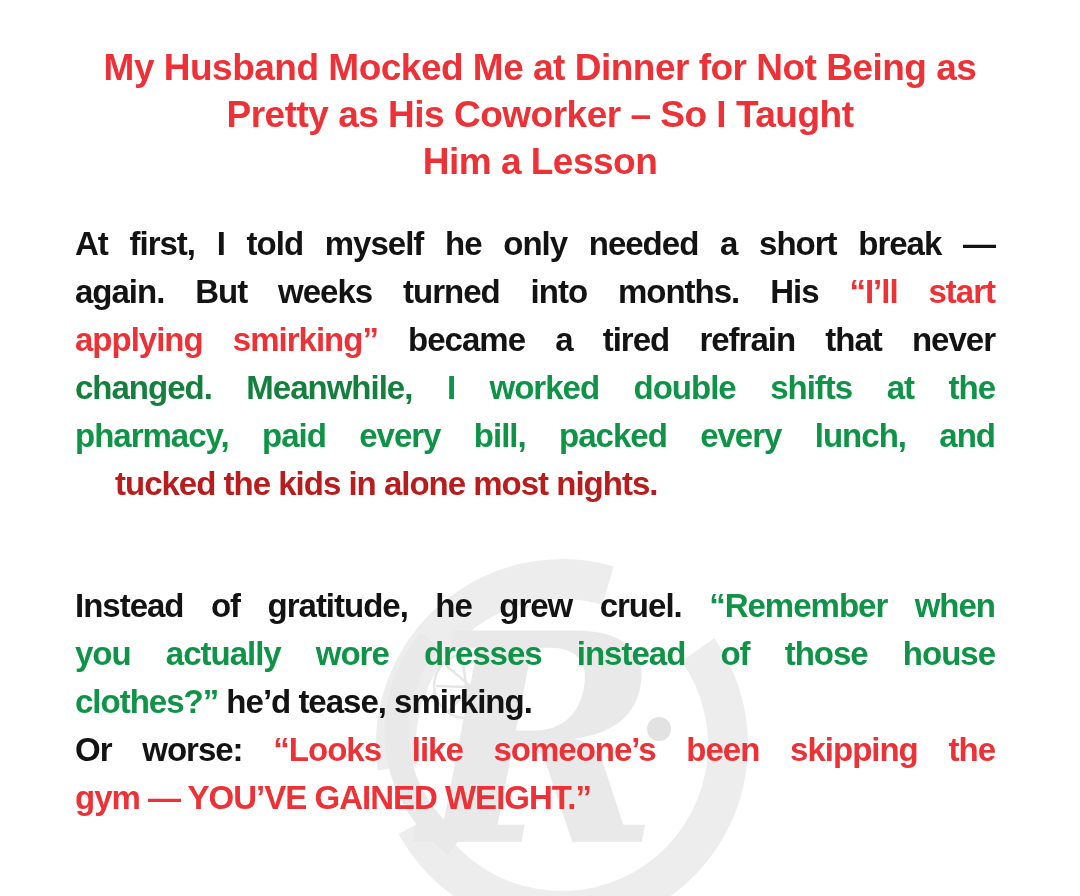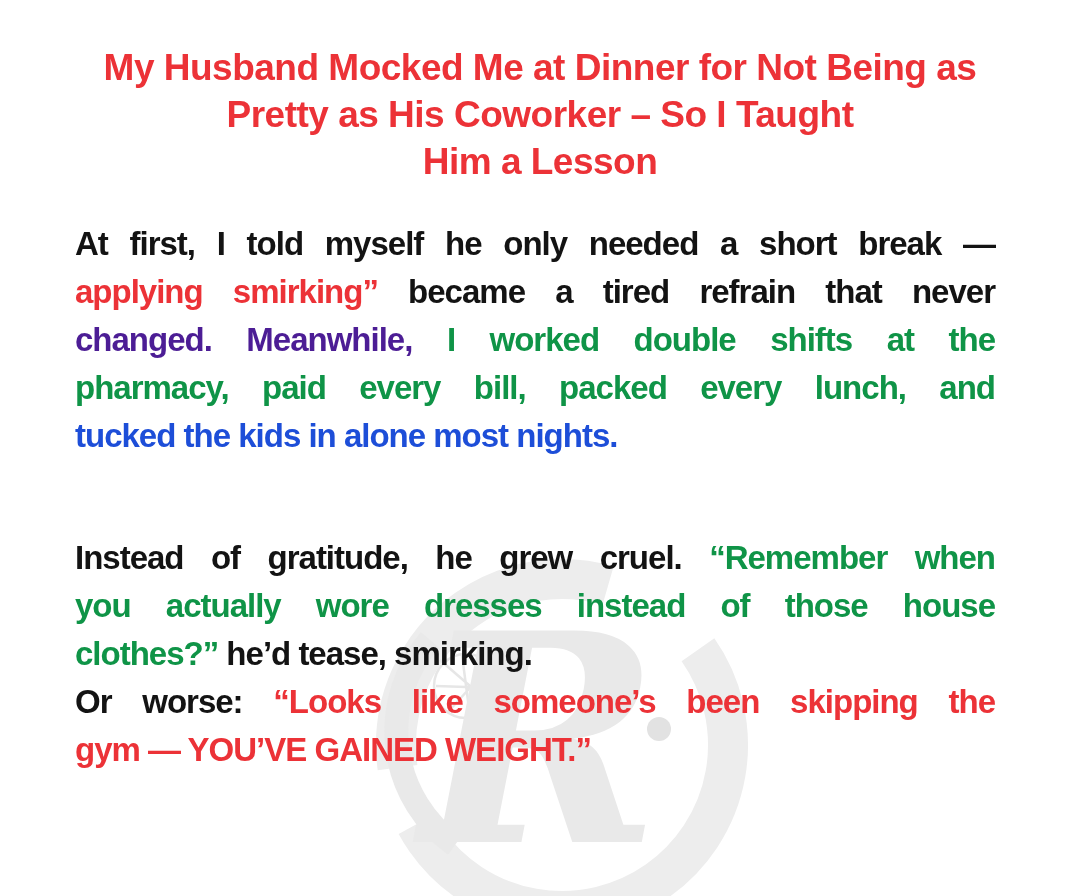--- a/index.html
+++ b/index.html
@@ -72,24 +72,25 @@
 
   <h1 class="story-title" id="story-title" style="color: rgb(236, 50, 55);">
       <div class="title-line">My Husband Mocked Me at Dinner for Not Being as</div>
       <div class="title-line">Pretty as His Coworker – So I Taught</div>
       <div class="title-line">Him a Lesson</div>
     </h1>
 
   <div class="story-body" id="story-body">
       <div class="paragraph">
         <div class="text-line"><span class="text-run" style="color: rgb(19, 19, 19);">At first, I told myself he only needed a short break —</span></div>
+        <div class="text-line"><span class="text-run" style="color: rgb(19, 19, 19);">again. But weeks turned into months. His </span><span class="text-run" style="color: rgb(236, 50, 55);">“I’ll start</span></div>
         <div class="text-line"><span class="text-run" style="color: rgb(236, 50, 55);">applying smirking”</span><span class="text-run" style="color: rgb(19, 19, 19);"> became a tired refrain that never</span></div>
-        <div class="text-line"><span class="text-run" style="color: #4c1d95;">changed. Meanwhile, </span><span class="text-run" style="color: rgb(15, 148, 71);">I worked double shifts at the</span></div>
+        <div class="text-line"><span class="text-run" style="color: #15803d;">changed. Meanwhile, </span><span class="text-run" style="color: rgb(15, 148, 71);">I worked double shifts at the</span></div>
         <div class="text-line"><span class="text-run" style="color: rgb(15, 148, 71);">pharmacy, paid every bill, packed every lunch, and</span></div>
-        <div class="text-line last-line"><span class="text-run" style="color: #1d4ed8;">tucked the kids in alone most nights.</span></div>
+        <div class="text-line last-line"><span class="text-run" style="color: #b91c1c; margin-left: 40px;">tucked the kids in alone most nights.</span></div>
       </div>
       <div class="paragraph gap-before">
         <div class="text-line"><span class="text-run" style="color: rgb(19, 19, 19);">Instead of gratitude, he grew cruel. </span><span class="text-run" style="color: rgb(15, 148, 71);">“Remember when</span></div>
         <div class="text-line"><span class="text-run" style="color: rgb(15, 148, 71);">you actually wore dresses instead of those house</span></div>
         <div class="text-line last-line"><span class="text-run" style="color: rgb(15, 148, 71);">clothes?”</span><span class="text-run" style="color: rgb(19, 19, 19);"> he’d tease, smirking.</span></div>
       </div>
       <div class="paragraph">
         <div class="text-line"><span class="text-run" style="color: rgb(19, 19, 19);">Or worse: </span><span class="text-run" style="color: rgb(236, 50, 55);">“Looks like someone’s been skipping the</span></div>
         <div class="text-line last-line"><span class="text-run" style="color: rgb(236, 50, 55);">gym — YOU’VE GAINED WEIGHT.”</span></div>
       </div>

